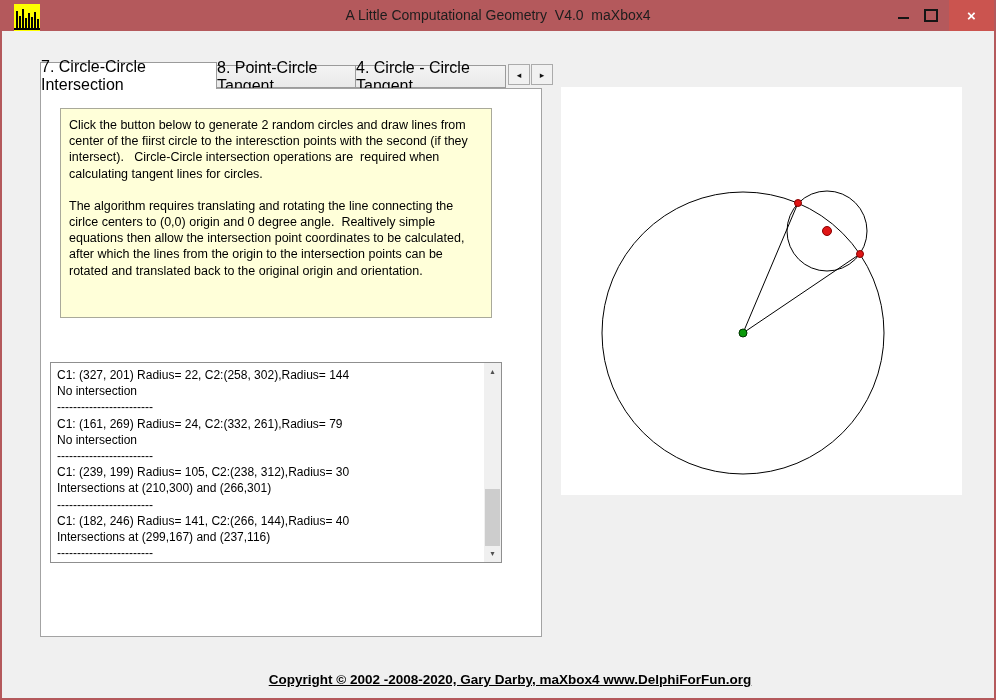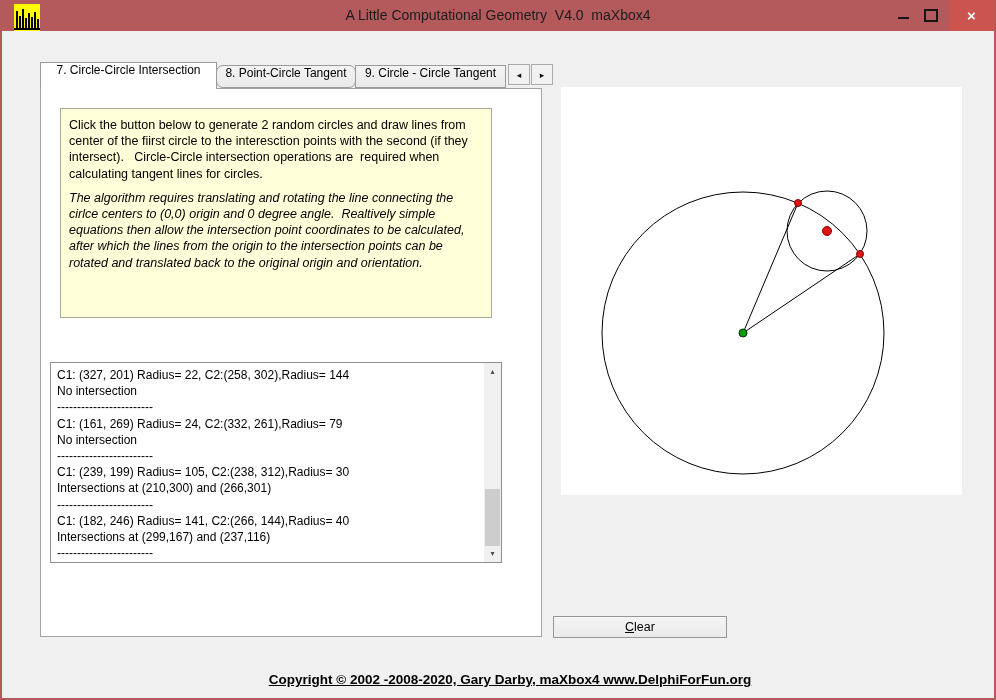--- a/index.html
+++ b/index.html
@@ -26,39 +26,39 @@
   .btn-min{left:889px;width:28px;}
   .btn-min .glyph{display:block;width:11px;height:2px;background:#151515;margin-top:4px;}
   .btn-max{left:917px;width:28px;}
   .btn-max .glyph{display:block;width:10px;height:9px;border:2px solid #151515;}
   .btn-close{left:949px;width:45px;background:var(--close,#cb544f);}
   .btn-close .glyph{color:#fff;font-size:15px;font-weight:bold;line-height:31px;}
   
   .client{position:absolute;left:2px;top:31px;width:992px;height:667px;background:#f0f0f0;}
   
   .tab{position:absolute;box-sizing:border-box;border:1px solid #9b9b9b;
-       font-size:12px;color:#000;display:flex;justify-content:center;cursor:default;}
+       font-size:16px;color:#000;display:flex;align-items:center;justify-content:center;cursor:default;}
   .tab-active{left:40px;top:62px;width:177px;height:27px;background:#fff;border-bottom:none;z-index:4;}
   .tab-idle{top:65px;height:23px;background:linear-gradient(#f4f4f4,#e9e9e9);z-index:1;}
-  .tab-8{left:216px;width:140px;border-radius:7px;}
+  .tab-8{left:216px;width:140px;}
   .tab-9{left:355px;width:151px;}
   .tab-spin{position:absolute;top:64px;width:22px;height:21px;box-sizing:border-box;
        border:1px solid #ababab;background:#f1f1f1;z-index:1;
        display:flex;align-items:center;justify-content:center;font-size:9px;color:#111;}
   .spin-left{left:508px;}
   .spin-right{left:531px;}
   
   .tab-page{position:absolute;left:40px;top:88px;width:502px;height:549px;box-sizing:border-box;
        background:#fff;border:1px solid #a3a3a3;z-index:2;}
   
   .info-box{position:absolute;left:60px;top:108px;width:432px;height:210px;box-sizing:border-box;
        background:var(--infobg,#ffffd9);border:1px solid #a9a99a;z-index:5;
        padding:8px 8px;font-size:12.5px;line-height:16.2px;color:#000;overflow:hidden;}
   .info-box p{margin:0;white-space:pre-wrap;}
-  .info-box p + p{margin-top:8px;font-style:italic;}
+  .info-box p + p{margin-top:16px;}
   
   .win-btn{position:absolute;box-sizing:border-box;display:flex;align-items:center;justify-content:center;
        background:linear-gradient(#f5f5f5,#eaeaea);font-size:12.5px;color:#000;cursor:default;z-index:5;}
   .generate-btn{left:60px;top:322px;width:225px;height:33px;border:1px solid #8aa0b5;margin-top:40px;}
   .clear-btn{left:553px;top:616px;width:174px;height:22px;border:1px solid #979797;z-index:3;}
   .clear-btn .accel{text-decoration:underline;}
   
   .memo{position:absolute;left:50px;top:362px;width:452px;height:201px;box-sizing:border-box;
        background:#fff;border:1px solid #8f8f8f;z-index:5;overflow:hidden;}
   .memo-lines{position:absolute;left:0;top:0;right:17px;bottom:0;padding:4px 6px;
@@ -111,21 +111,21 @@
   <div class="frame-edge edge-right"></div>
   <div class="frame-edge edge-bottom"></div>
 
   <div class="tab tab-active">
     <span>7. Circle-Circle Intersection</span>
   </div>
   <div class="tab tab-idle tab-8">
     <span>8. Point-Circle Tangent</span>
   </div>
   <div class="tab tab-idle tab-9">
-    <span>9. Circle - Circle Tangent</span>
+    <span>4. Circle - Circle Tangent</span>
   </div>
   <div class="tab-spin spin-left">
     <span>◂</span>
   </div>
   <div class="tab-spin spin-right">
     <span>▸</span>
   </div>
 
   <div class="tab-page"></div>
 
@@ -157,21 +157,18 @@
         <circle cx="266" cy="144" r="40" fill="none" stroke="#000" stroke-width="1"></circle>
         <line x1="182" y1="246" x2="237" y2="116" stroke="#000" stroke-width="1"></line>
         <line x1="182" y1="246" x2="299" y2="167" stroke="#000" stroke-width="1"></line>
         <circle cx="182" cy="246" r="4" fill="#0a9a0a" stroke="#003300" stroke-width="1"></circle>
         <circle cx="266" cy="144" r="4.5" fill="#e01515" stroke="#8a0000" stroke-width="1"></circle>
         <circle cx="237" cy="116" r="3.5" fill="#e01515" stroke="#8a0000" stroke-width="1"></circle>
         <circle cx="299" cy="167" r="3.5" fill="#e01515" stroke="#8a0000" stroke-width="1"></circle>
       </svg>
   </div>
 
-  <div class="win-btn clear-btn">
-    <span><span class="accel">C</span><span>lear</span></span>
-  </div>
 
   <div class="footer">
     <a>Copyright © 2002 -2008-2020, Gary Darby, maXbox4 www.DelphiForFun.org</a>
   </div>
 
 </div>
 
 </body></html>

